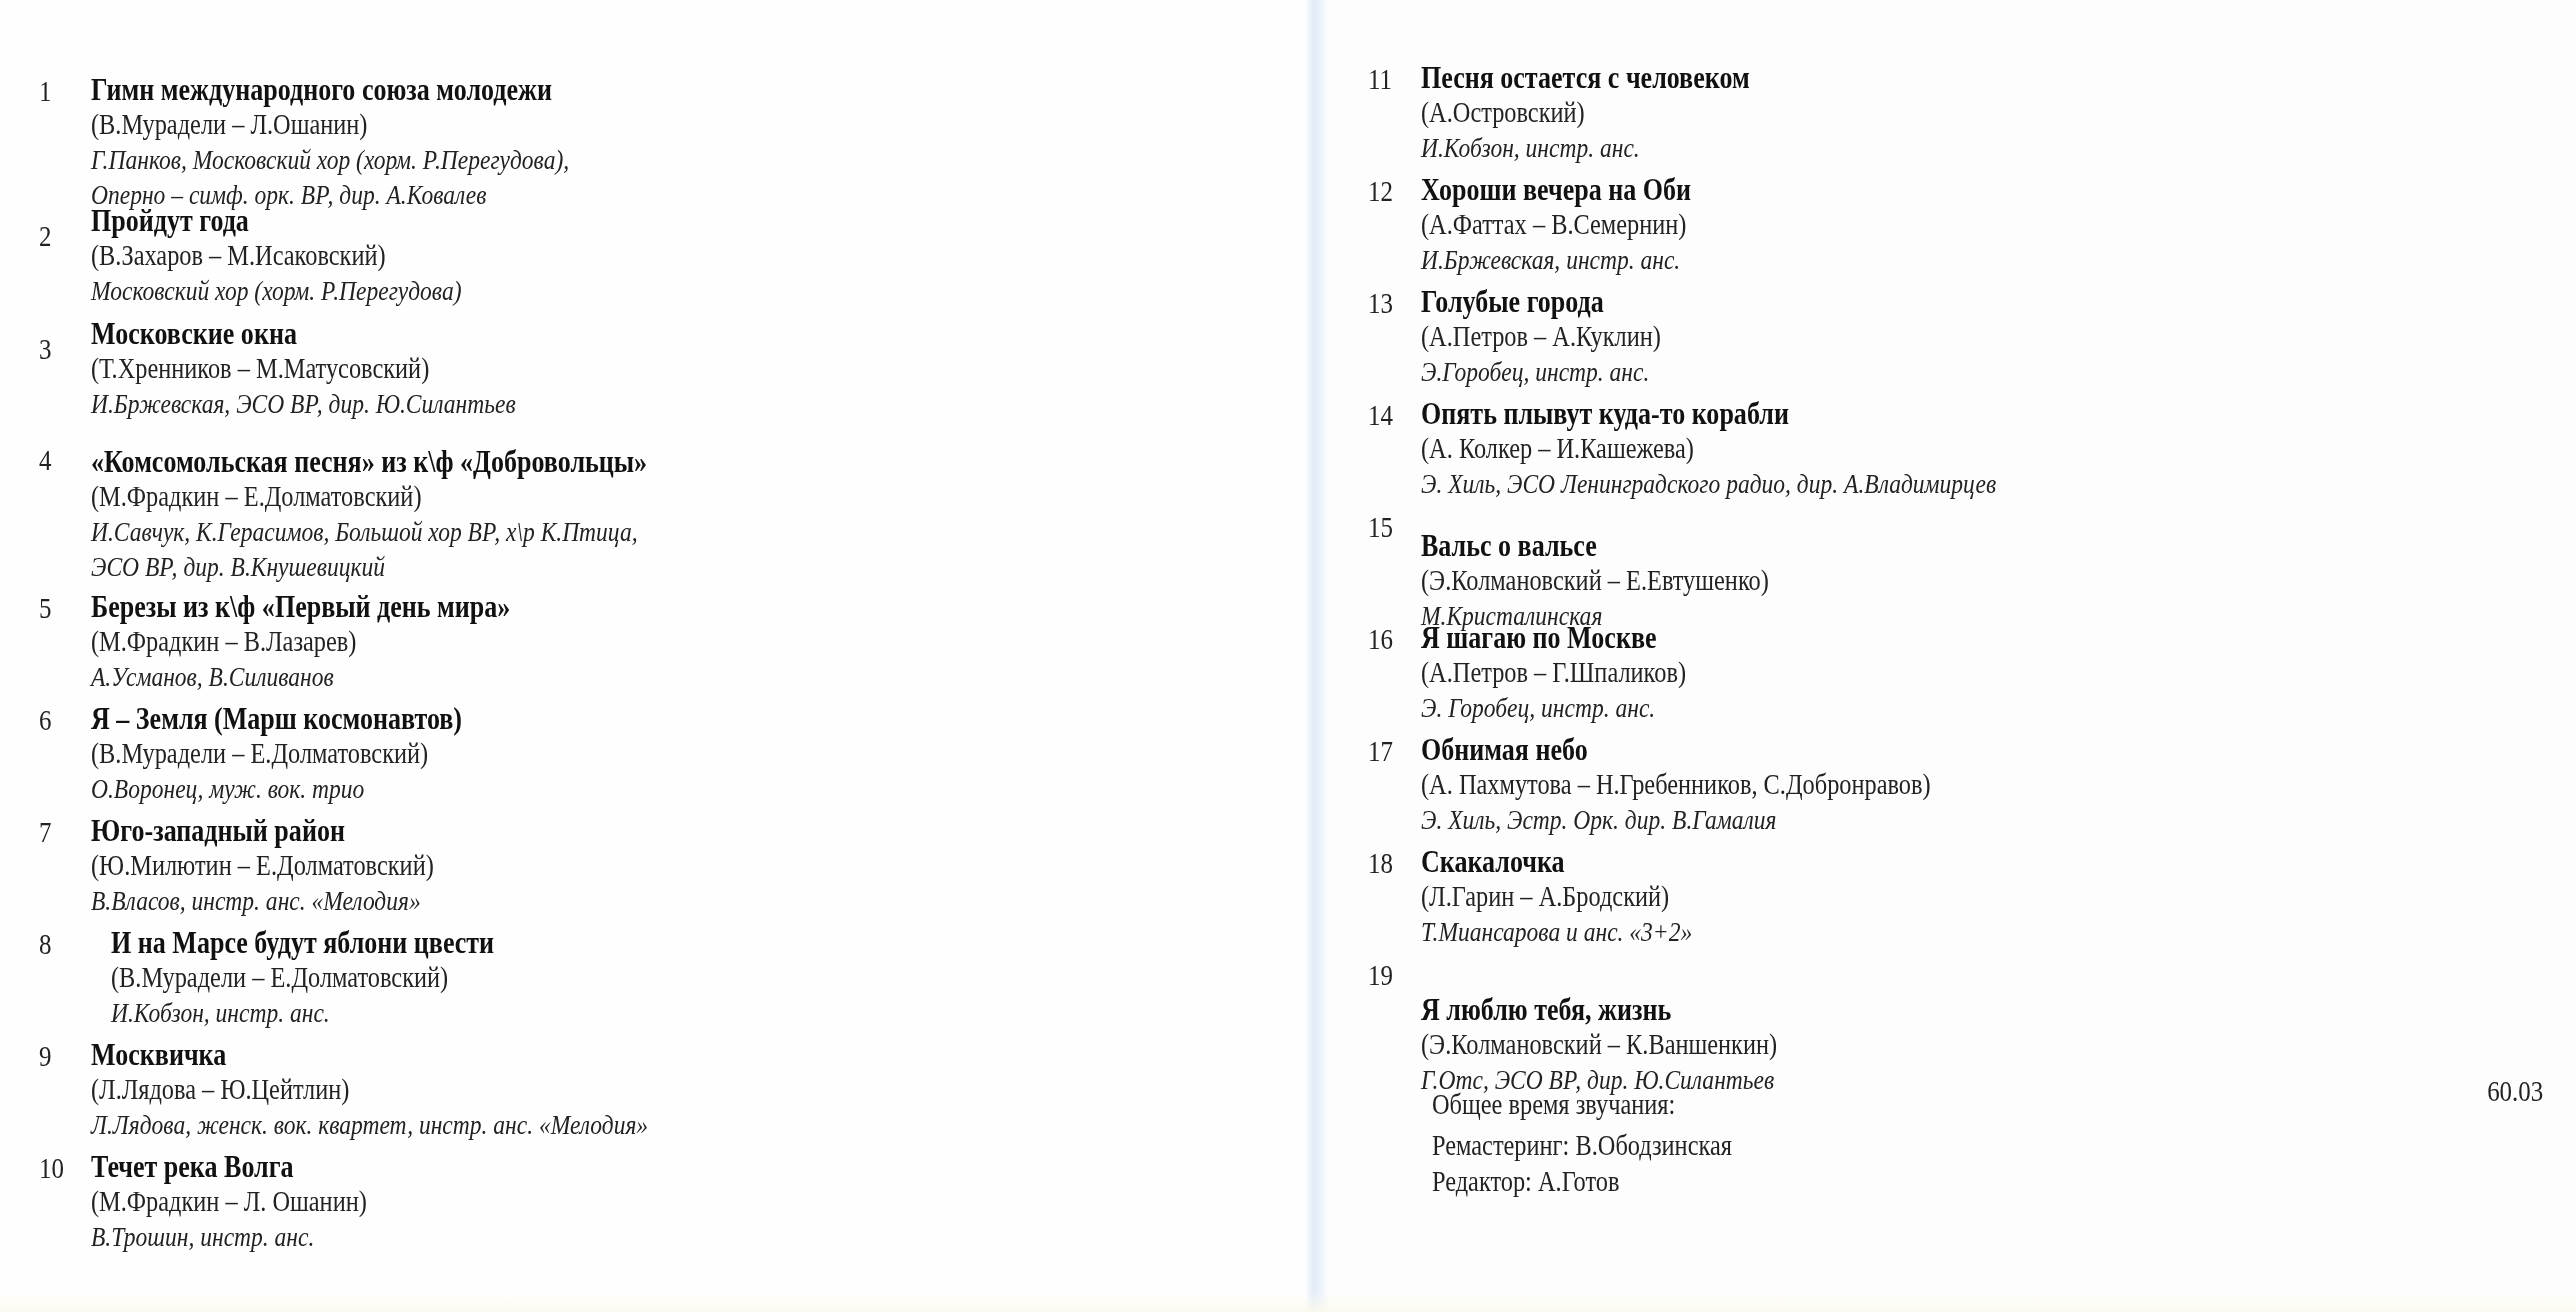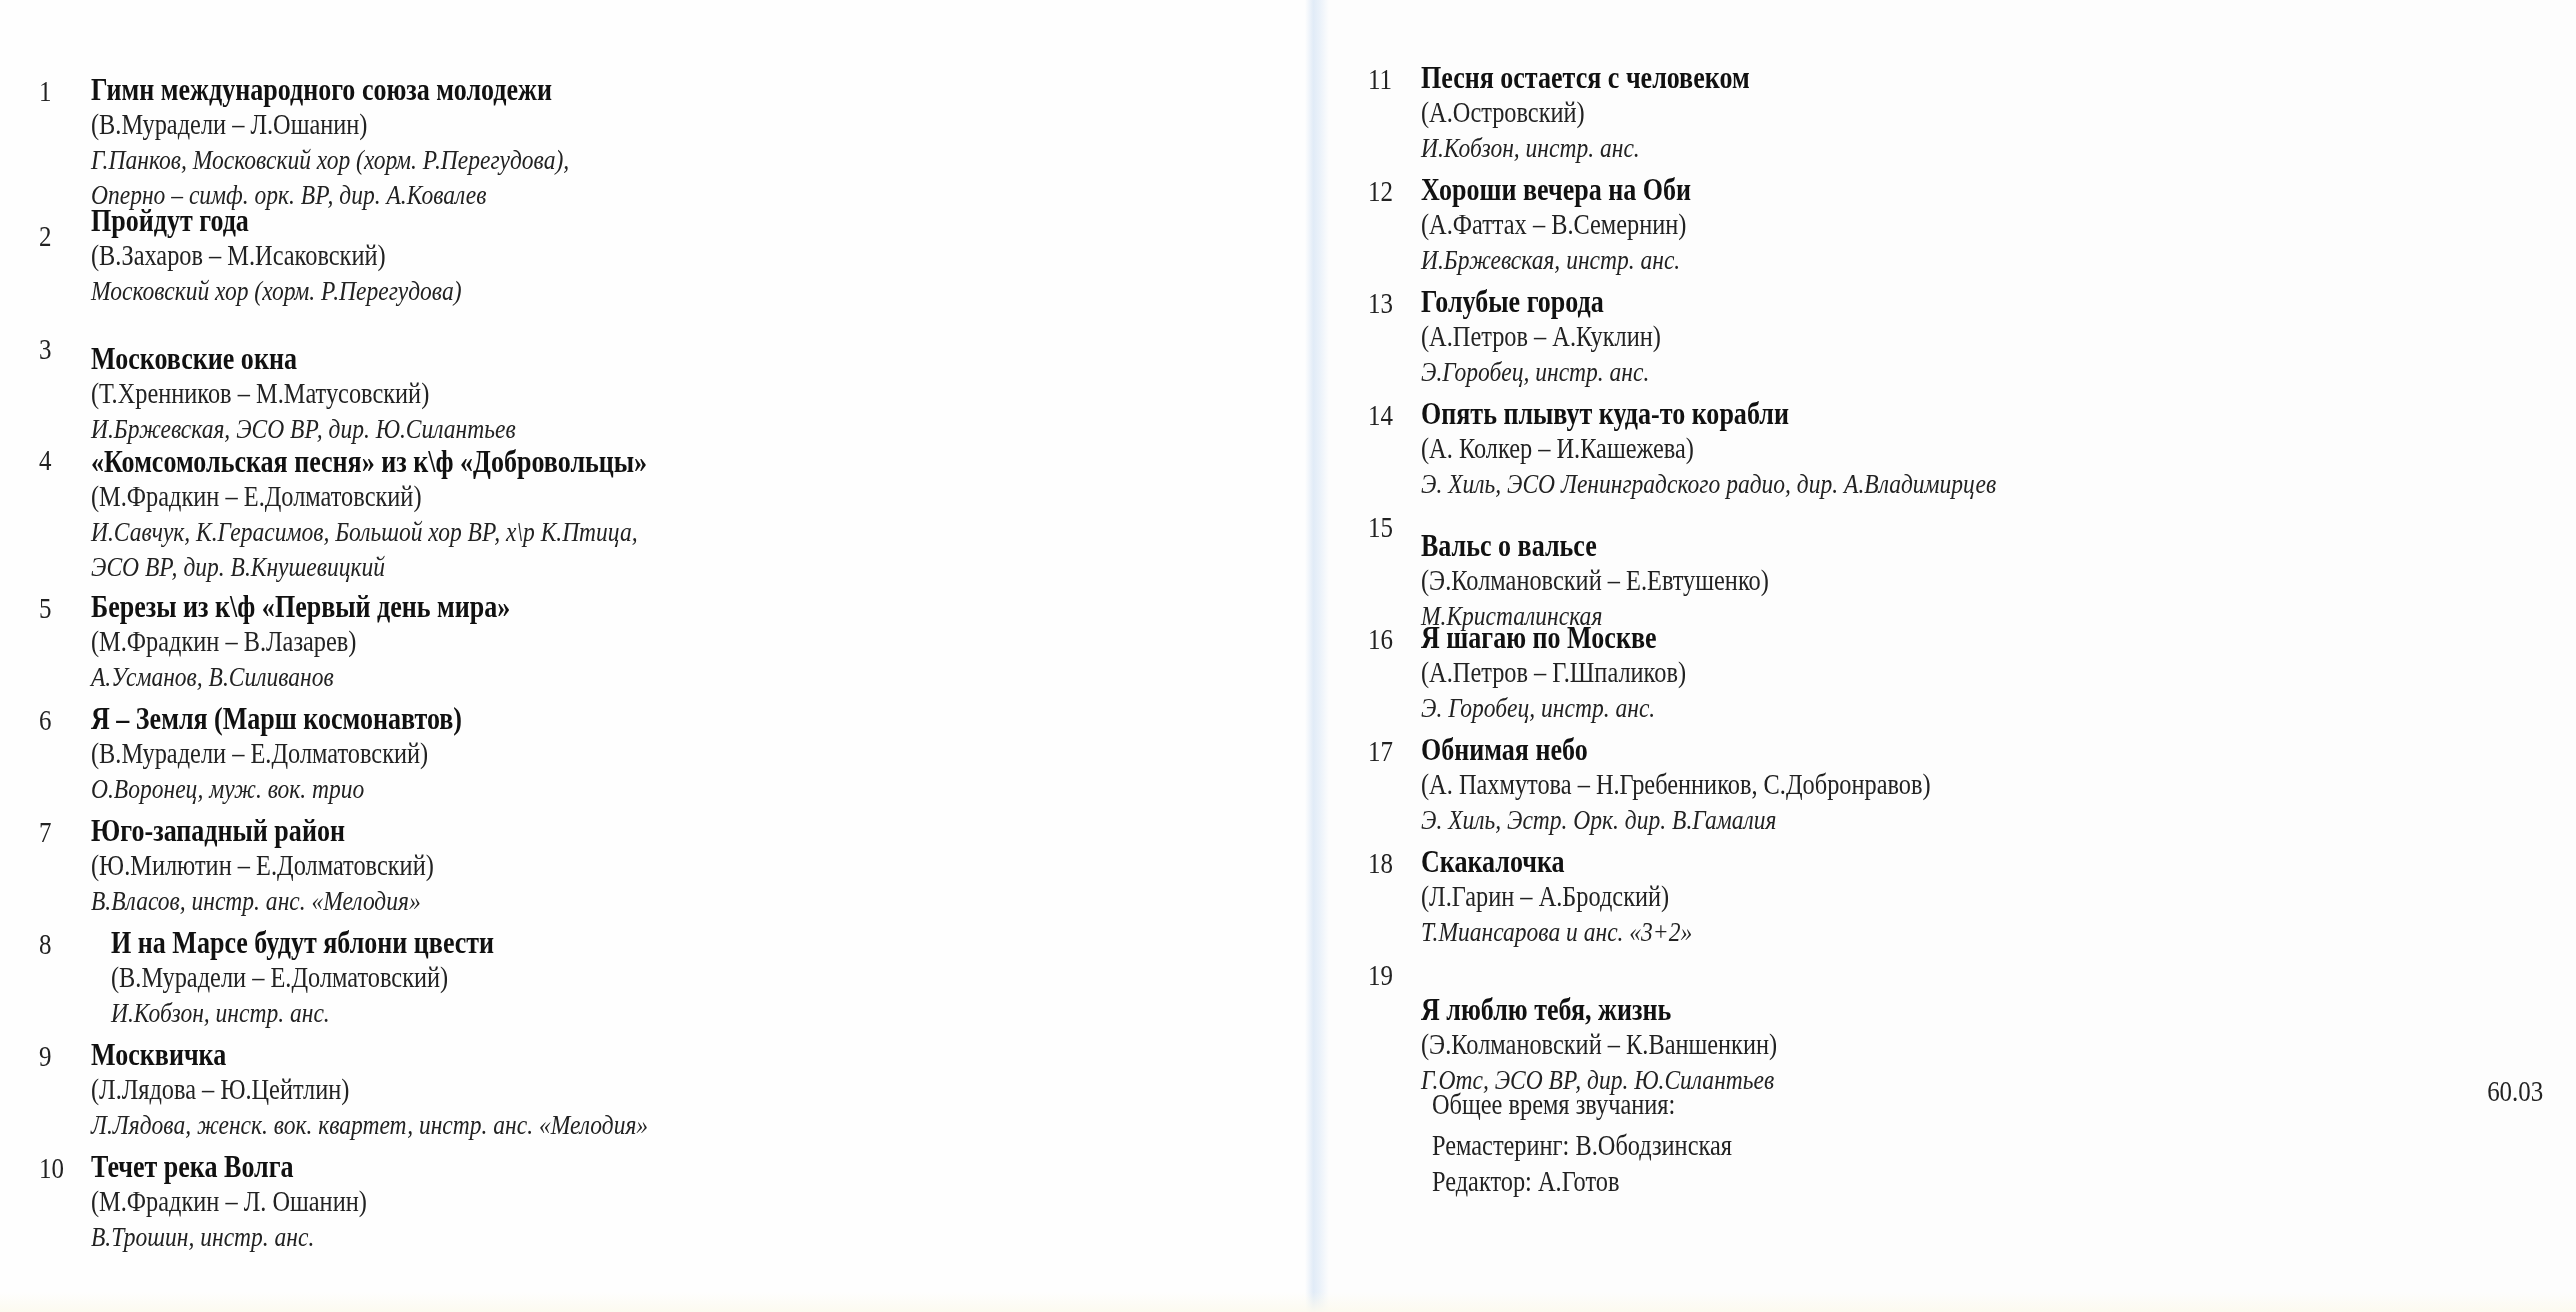--- a/index.html
+++ b/index.html
@@ -58,21 +58,21 @@
     <div class="track" style="left: 0px; top: 0px;">
       <div class="num" style="left: 39px; top: 219px;">2</div>
       <div class="lines" style="left: 91px; top: 203px;">
         <div class="line title">Пройдут года</div>
         <div class="line authors">(В.Захаров – М.Исаковский)</div>
         <div class="line perf">Московский хор (хорм. Р.Перегудова)</div>
       </div>
     </div>
     <div class="track" style="left: 0px; top: 0px;">
       <div class="num" style="left: 39px; top: 332px;">3</div>
-      <div class="lines" style="left: 91px; top: 341px;">
+      <div class="lines" style="left: 91px; top: 316px;">
         <div class="line title">Московские окна</div>
         <div class="line authors">(Т.Хренников – М.Матусовский)</div>
         <div class="line perf">И.Бржевская, ЭСО ВР, дир. Ю.Силантьев</div>
       </div>
     </div>
     <div class="track" style="left: 0px; top: 0px;">
       <div class="num" style="left: 39px; top: 443px;">4</div>
       <div class="lines" style="left: 91px; top: 444px;">
         <div class="line title">«Комсомольская песня» из к\ф «Добровольцы»</div>
         <div class="line authors">(М.Фрадкин – Е.Долматовский)</div>

